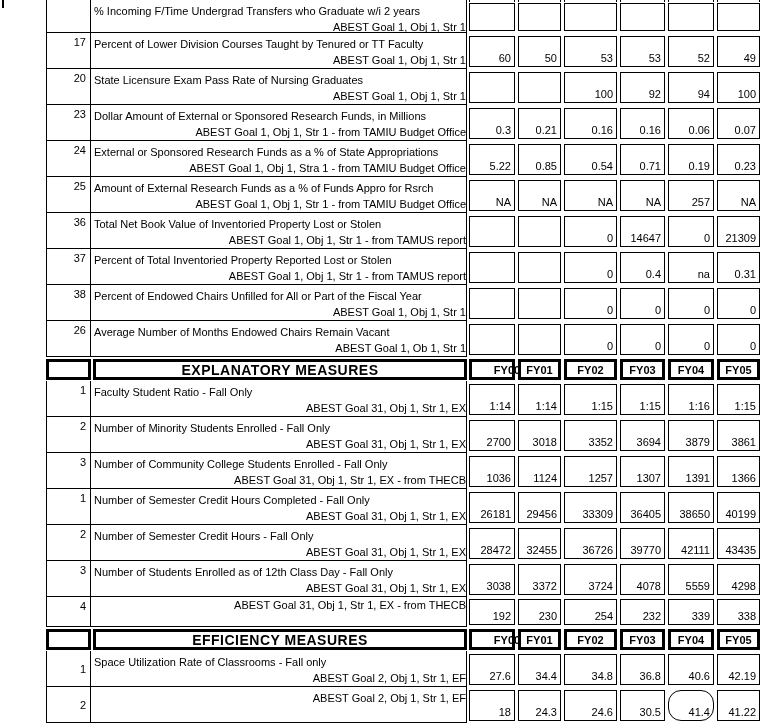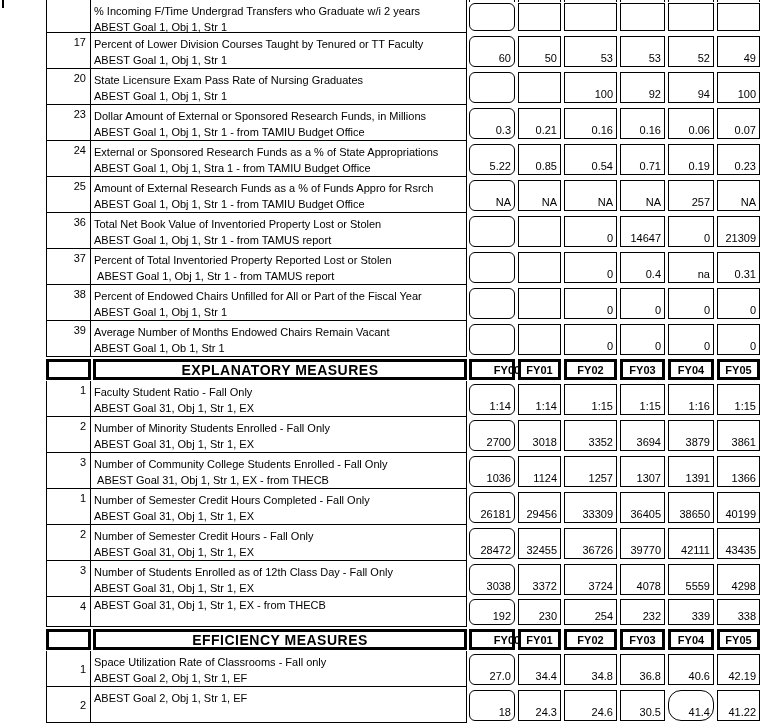--- a/index.html
+++ b/index.html
@@ -38,35 +38,35 @@
   }
   .desc {
     width: 376px; box-sizing: border-box;
     border-right: 1px solid #000;
     border-bottom: 1px solid #000;
     padding: 3px 0 0 3px;
     font-size: 11px;
     line-height: 16px;
   }
   .compact .desc { padding-top: 2px; line-height: 13px; }
-  .sub { white-space: pre-wrap; }
+  .sub { white-space: pre-wrap; text-align: right; }
 
   .vals { display: flex; }
   .vcell {
     box-sizing: border-box;
     border: 1px solid #000;
     margin-left: 3px;
     margin-top: 3px;
     height: 31px;
     display: flex; align-items: flex-end; justify-content: flex-end;
     padding: 0 3px 2px 0;
     font-size: 11px;
     background: #fff;
   }
-  .vcell.first { margin-left: 2px; border-radius: 6px; }
+  .vcell.first { margin-left: 2px; }
   .partial .vcell { margin-top: 3px; height: 28px; font-family: Liberation Serif, serif; }
   .compact .vcell { margin-top: 2px; height: 26px; }
 
   .hbox {
     box-sizing: border-box;
     border: 3px solid #000;
     height: 21px; margin-top: 2px;
     display: flex; align-items: center; justify-content: center;
     font-weight: bold;
     background: #fff;
@@ -236,21 +236,21 @@
         <div class="vcell first" style="width: 46px;"></div>
         <div class="vcell" style="width: 43px;"></div>
         <div class="vcell" style="width: 53px;">0</div>
         <div class="vcell" style="width: 45px;">0</div>
         <div class="vcell" style="width: 46px;">0</div>
         <div class="vcell" style="width: 43px;">0</div>
         <div class="vcell" style="width: 34px;">0</div>
       </div>
     </div>
     <div class="row r36 ">
-      <div class="num">39</div>
+      <div class="num">26</div>
       <div class="desc">
         <div class="title">Average Number of Months Endowed Chairs Remain Vacant</div>
         <div class="sub">ABEST Goal 1, Ob 1, Str 1</div>
       </div>
       <div class="vals">
         <div class="vcell first" style="width: 46px;"></div>
         <div class="vcell" style="width: 43px;"></div>
         <div class="vcell" style="width: 53px;">0</div>
         <div class="vcell" style="width: 45px;">0</div>
         <div class="vcell" style="width: 46px;">0</div>
@@ -391,21 +391,21 @@
       <div class="hbox hfy" style="width: 43px;">FY05</div>
       <div class="hbox hfy" style="width: 34px;">FY06</div>
     </div>
     <div class="row r36 numcenter">
       <div class="num">1</div>
       <div class="desc">
         <div class="title">Space Utilization Rate of Classrooms - Fall only</div>
         <div class="sub">ABEST Goal 2, Obj 1, Str 1, EF</div>
       </div>
       <div class="vals">
-        <div class="vcell first" style="width: 46px;">27.0</div>
+        <div class="vcell first" style="width: 46px;">27.6</div>
         <div class="vcell" style="width: 43px;">34.4</div>
         <div class="vcell" style="width: 53px;">34.8</div>
         <div class="vcell" style="width: 45px;">36.8</div>
         <div class="vcell" style="width: 46px;">40.6</div>
         <div class="vcell" style="width: 43px;">42.19</div>
         <div class="vcell" style="width: 34px;"></div>
       </div>
     </div>
     <div class="row r36 numcenter">
       <div class="num">2</div>

